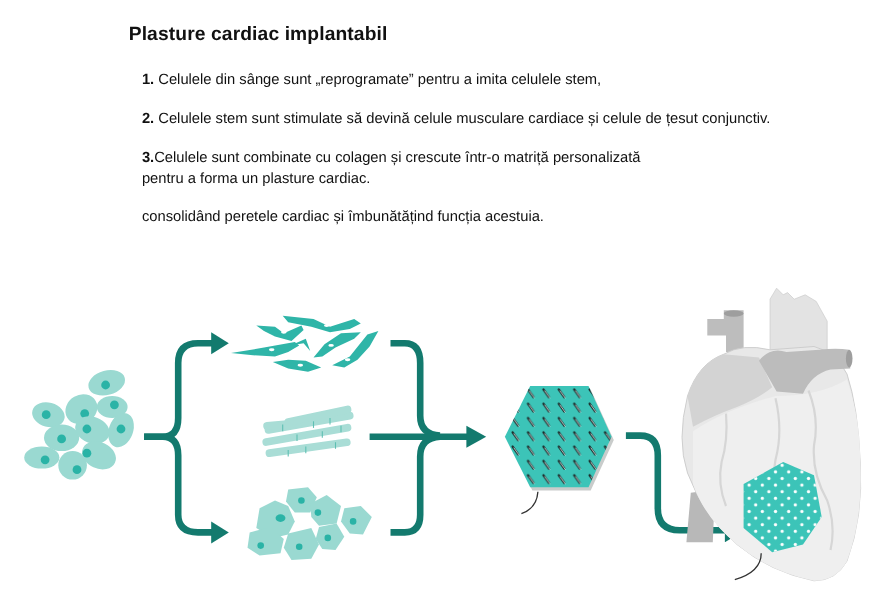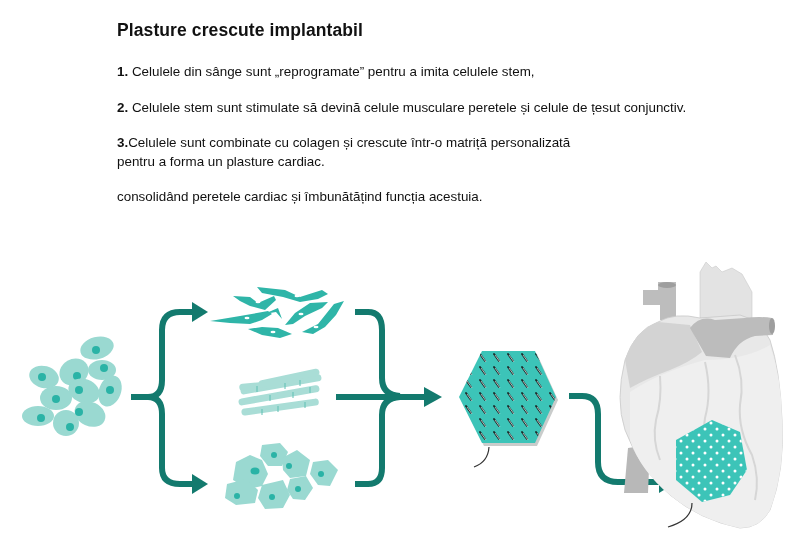--- a/index.html
+++ b/index.html
@@ -1,34 +1,34 @@
 <!DOCTYPE html>
 <html><head>
 <meta charset="utf-8">
 <style>
   html, body { margin: 0; padding: 0; background: #ffffff; }
   body { width: 800px; height: 548px; position: relative; overflow: hidden; font-family: "Liberation Sans", sans-serif; color: #111; }
   .title { position: absolute; left: 117px; top: 20px; font-size: 17.5px; font-weight: bold; letter-spacing: 0.1px; }
   .steps { position: absolute; left: 117px; top: 63px; font-size: 13.4px; line-height: 18.5px; }
   .step { margin: 0 0 17px 0; white-space: nowrap; }
   .step b { font-weight: bold; }
-  .step .line { display: block; }
+  .step .line { display: block; margin-left: 12px; }
   svg.diagram { position: absolute; left: 0; top: 0; }
 </style>
 </head>
 <body>
 
-<div class="title">Plasture crescute implantabil</div>
+<div class="title">Plasture cardiac implantabil</div>
 
 <div class="steps">
   <div class="step">
     <span class="line"><b>1.</b><span> Celulele din sânge sunt „reprogramate” pentru a imita celulele stem,</span></span>
   </div>
   <div class="step">
-    <span class="line"><b>2.</b><span> Celulele stem sunt stimulate să devină celule musculare peretele și celule de țesut conjunctiv.</span></span>
+    <span class="line"><b>2.</b><span> Celulele stem sunt stimulate să devină celule musculare cardiace și celule de țesut conjunctiv.</span></span>
   </div>
   <div class="step">
     <span class="line"><b>3.</b><span>Celulele sunt combinate cu colagen și crescute într-o matriță personalizată</span></span>
     <span class="line">pentru a forma un plasture cardiac.</span>
   </div>
   <div class="step">
     <span class="line">consolidând peretele cardiac și îmbunătățind funcția acestuia.</span>
   </div>
 </div>
 

